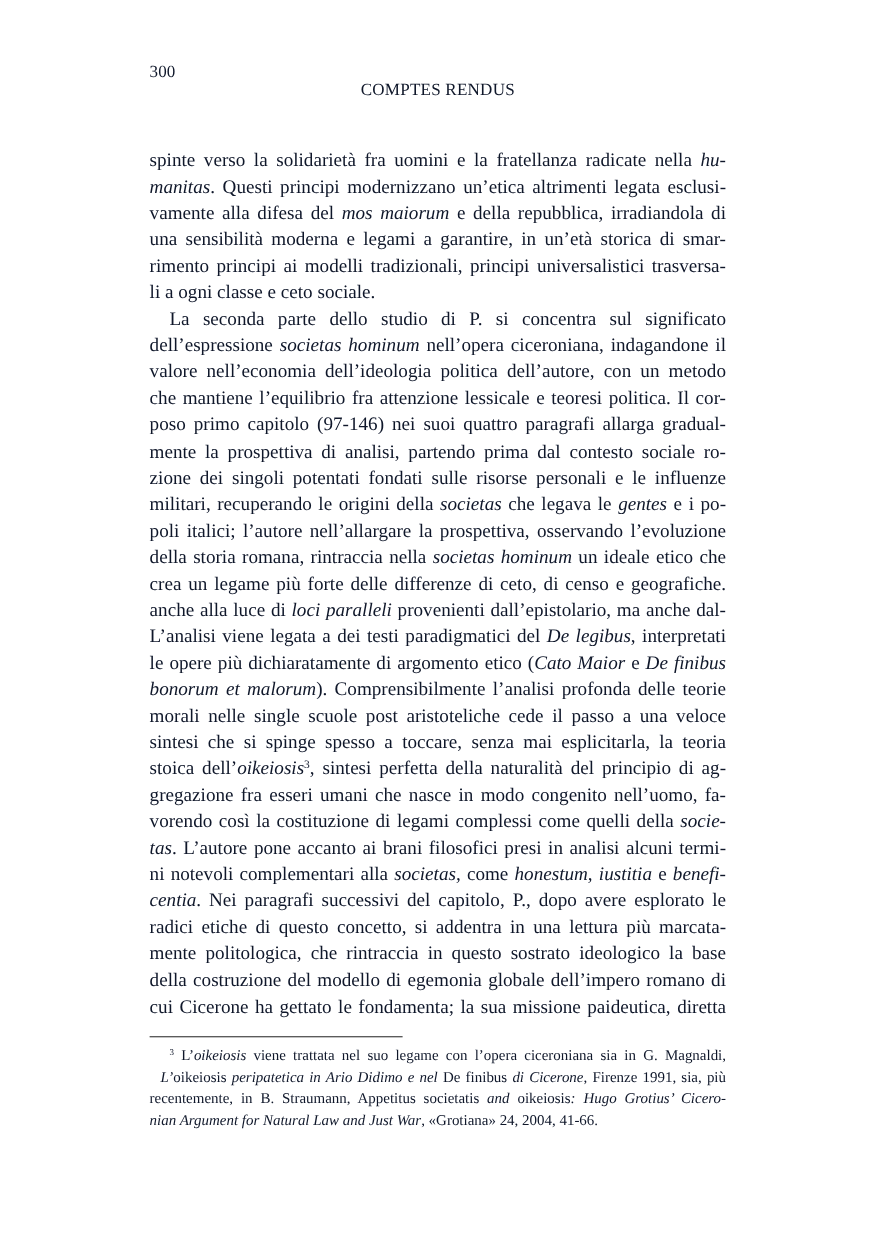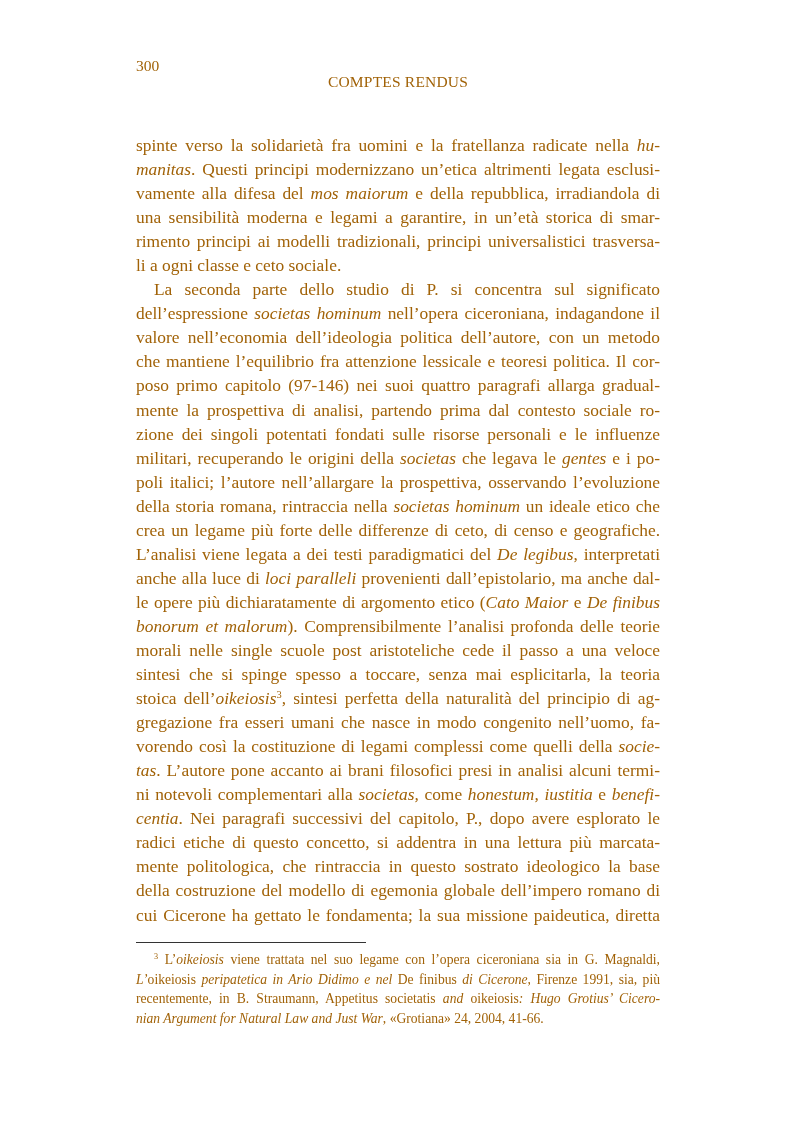--- a/index.html
+++ b/index.html
@@ -1,20 +1,20 @@
 <!DOCTYPE html>
 <html><head>
 <meta charset="utf-8">
 <style>
   html, body { margin: 0; padding: 0; background: #ffffff; }
   body { width: 796px; height: 1131px; position: relative; overflow: hidden; }
   .page {
     position: absolute; left: 0; top: 0; width: 772px; height: 1131px;
     font-family: "Liberation Serif", "DejaVu Serif", serif;
-    color: #a16207;
+    color: #0f172a;
   }
   .running-head {
     position: absolute; top: 57px; left: 136px; width: 524px; height: 20px;
     font-size: 15.5px;
   }
   .page-number { position: absolute; left: 0; top: 0; }
   .running-title { position: absolute; left: 0; right: 0; top: 0; text-align: center; letter-spacing: 0.2px; margin-top: 16px; }
   .body-text {
     position: absolute; top: 133px; left: 136px; width: 524px;
     font-size: 17.4px; line-height: 24.05px;
@@ -53,39 +53,39 @@
       <span class="line">dell’espressione <i>societas hominum</i> nell’opera ciceroniana, indagandone il</span>
       <span class="line">valore nell’economia dell’ideologia politica dell’autore, con un metodo</span>
       <span class="line">che mantiene l’equilibrio fra attenzione lessicale e teoresi politica. Il cor-</span>
       <span class="line">poso primo capitolo (97-146) nei suoi quattro paragrafi allarga gradual-</span>
       <span class="line">mente la prospettiva di analisi, partendo prima dal contesto sociale ro-</span>
       <span class="line">zione dei singoli potentati fondati sulle risorse personali e le influenze</span>
       <span class="line">militari, recuperando le origini della <i>societas</i> che legava le <i>gentes</i> e i po-</span>
       <span class="line">poli italici; l’autore nell’allargare la prospettiva, osservando l’evoluzione</span>
       <span class="line">della storia romana, rintraccia nella <i>societas hominum</i> un ideale etico che</span>
       <span class="line">crea un legame più forte delle differenze di ceto, di censo e geografiche.</span>
+      <span class="line">anche alla luce di <i>loci paralleli</i> provenienti dall’epistolario, ma anche dal-</span>
       <span class="line">L’analisi viene legata a dei testi paradigmatici del <i>De legibus</i>, interpretati</span>
-      <span class="line">anche alla luce di <i>loci paralleli</i> provenienti dall’epistolario, ma anche dal-</span>
       <span class="line">le opere più dichiaratamente di argomento etico (<i>Cato Maior</i> e <i>De finibus</i></span>
       <span class="line"><i>bonorum et malorum</i>). Comprensibilmente l’analisi profonda delle teorie</span>
       <span class="line">morali nelle single scuole post aristoteliche cede il passo a una veloce</span>
       <span class="line">sintesi che si spinge spesso a toccare, senza mai esplicitarla, la teoria</span>
       <span class="line">stoica dell’<i>oikeiosis</i><sup>3</sup>, sintesi perfetta della naturalità del principio di ag-</span>
       <span class="line">gregazione fra esseri umani che nasce in modo congenito nell’uomo, fa-</span>
       <span class="line">vorendo così la costituzione di legami complessi come quelli della <i>socie-</i></span>
       <span class="line"><i>tas</i>. L’autore pone accanto ai brani filosofici presi in analisi alcuni termi-</span>
       <span class="line">ni notevoli complementari alla <i>societas,</i> come <i>honestum, iustitia</i> e <i>benefi-</i></span>
       <span class="line"><i>centia</i>. Nei paragrafi successivi del capitolo, P., dopo avere esplorato le</span>
       <span class="line">radici etiche di questo concetto, si addentra in una lettura più marcata-</span>
       <span class="line">mente politologica, che rintraccia in questo sostrato ideologico la base</span>
       <span class="line">della costruzione del modello di egemonia globale dell’impero romano di</span>
       <span class="line">cui Cicerone ha gettato le fondamenta; la sua missione paideutica, diretta</span>
     </div>
 
   <div class="footnote-rule"></div>
 
   <div class="footnote" id="footnote">
       <span class="line indent" style="height: 19.5px; font-family: Liberation Serif, serif;"><sup>3</sup> L’<i>oikeiosis</i> viene trattata nel suo legame con l’opera ciceroniana sia in G. Magnaldi,</span>
-      <span class="line" style="height: 19.5px;"><i>L’</i>oikeiosis<i> peripatetica in Ario Didimo e nel</i> De finibus<i> di Cicerone</i>, Firenze 1991, sia, più</span>
+      <span class="line" style="height: 19.5px; margin-left: 10px;"><i>L’</i>oikeiosis<i> peripatetica in Ario Didimo e nel</i> De finibus<i> di Cicerone</i>, Firenze 1991, sia, più</span>
       <span class="line" style="height: 19.5px;">recentemente, in B. Straumann, Appetitus societatis <i>and</i> oikeiosis<i>: Hugo Grotius’ Cicero-</i></span>
       <span class="line last" style="height: 19.5px;"><i>nian Argument for Natural Law and Just War</i>, «Grotiana» 24, 2004, 41-66.</span>
     </div>
 </div>
 
 </body></html>

